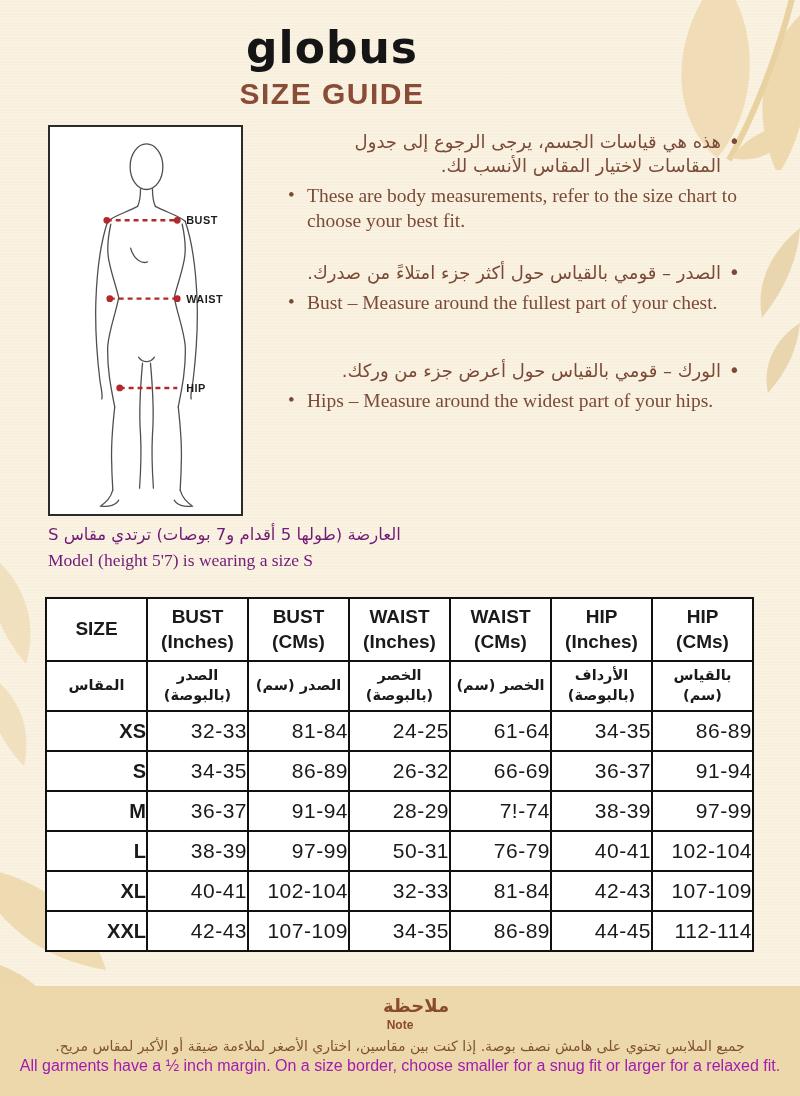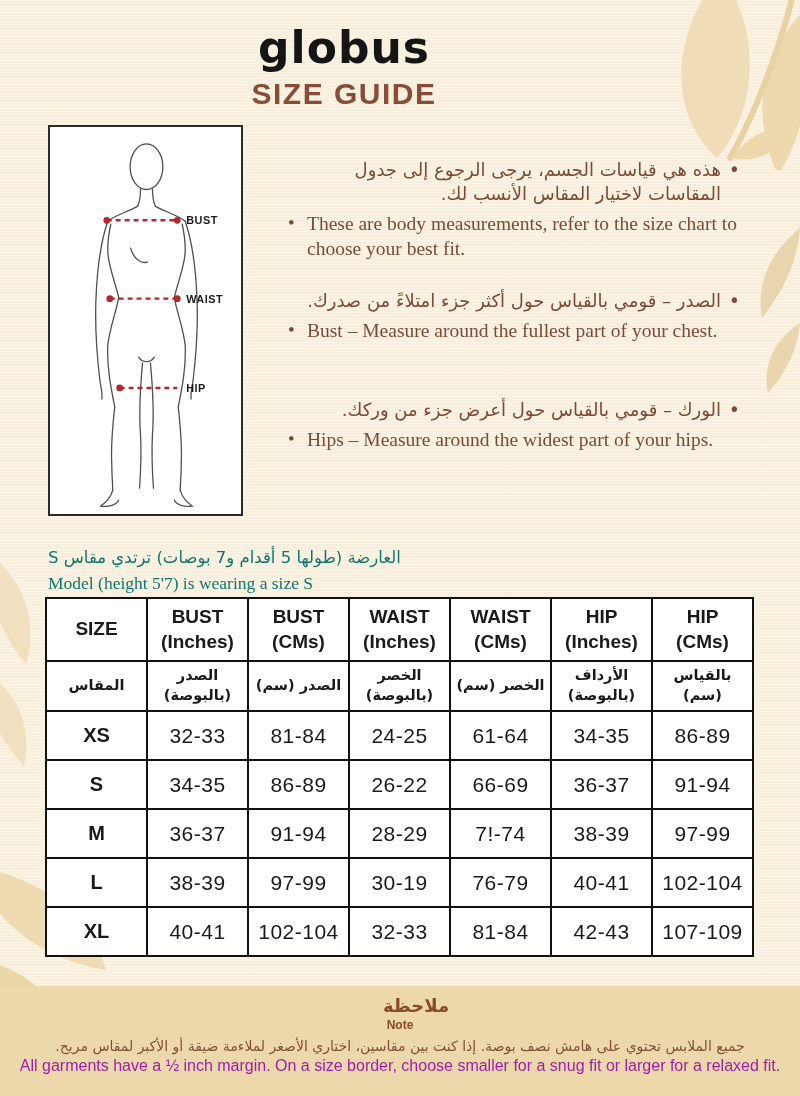--- a/index.html
+++ b/index.html
@@ -11,67 +11,67 @@
     background-image:repeating-linear-gradient(180deg, rgba(255,255,255,.20) 0 1px, rgba(238,224,196,.12) 1px 3px);
     overflow:hidden;
     color:#1a1a1a;
   }
   .leaf { position:absolute; z-index:0; pointer-events:none; }
   .leaf-tr { top:0; right:0; }
   .leaf-rm { top:228px; right:0; }
   .leaf-lt { top:552px; left:0; }
   .leaf-bl { bottom:96px; left:0; }
 
-  header { position:absolute; top:0; left:12px; width:664px; text-align:center; z-index:2; }
+  header { position:absolute; top:0; left:0; width:664px; text-align:center; z-index:2; }
   .logo {
     margin-top:22px; font-size:44px; font-weight:600; letter-spacing:1px;
     color:#151515; font-family:"DejaVu Sans", sans-serif;
   }
   .title {
     margin-top:4px; font-size:30px; font-weight:800; letter-spacing:1.5px;
     color:#8a4c36;
   }
 
   .figure-box {
     position:absolute; left:48px; top:125px; width:195px; height:391px;
     background:#ffffff; border:2px solid #2b2b2b; z-index:1;
   }
   .figure-box svg { width:100%; height:100%; display:block; }
   .sketch { stroke:#4f4f4f; stroke-width:1.3; fill:none; stroke-linecap:round; }
   .mline { stroke:#b3282d; stroke-width:2.4; stroke-dasharray:5 4; }
   .mdot  { fill:#b3282d; }
   .m-label { font:700 11px "Liberation Sans", sans-serif; fill:#1c1c1c; letter-spacing:.5px; }
 
-  .bullets { position:absolute; left:283px; top:158px; width:462px; z-index:1; }
+  .bullets { position:absolute; left:283px; top:130px; width:462px; z-index:1; }
   .group-1 { margin-bottom:27px; }
-  .group-2 { margin-bottom:55px; }
+  .group-2 { margin-bottom:44px; }
   .group-3 { margin-bottom:32px; }
   .li { position:relative; line-height:1.32; color:#7b4a37; margin-bottom:5px; }
   .li.en { padding-left:24px; font-family:"Liberation Serif", serif; font-size:19.5px; }
   .li.en::before { content:"•"; position:absolute; left:5px; top:-1px; font-size:19px; }
   .li.ar { padding-right:24px; direction:rtl; text-align:right;
            font-family:"DejaVu Sans", sans-serif; font-size:18px; }
   .li.ar::before { content:"•"; position:absolute; right:5px; top:-1px; font-size:19px; }
 
-  .model-note { position:absolute; left:48px; top:545px; width:520px; z-index:1; color:#0f766e; }
+  .model-note { position:absolute; left:48px; top:522px; width:520px; z-index:1; color:#701a75; }
   .mn-ar { direction:rtl; text-align:left; font-family:"DejaVu Sans", sans-serif; font-size:16.5px; line-height:1.55; }
   .mn-en { font-family:"Liberation Serif", serif; font-size:17.5px; line-height:1.45; }
 
   table.size-table {
     position:absolute; left:45px; top:597px; width:709px; z-index:1;
     border-collapse:collapse; table-layout:fixed; background:#a3a3a3;
   }
   .size-table th, .size-table td {
     border:2px solid #111111; text-align:center; vertical-align:middle;
     background:#ffffff; padding:0;
   }
   .r-en th { height:63px; font-size:19px; font-weight:700; line-height:1.3; white-space:pre-line; }
   .r-ar th { height:50px; font-family:"DejaVu Sans", sans-serif; font-size:14.5px; font-weight:700;
              line-height:1.35; white-space:pre-line; direction:rtl; }
-  .r-data td { height:49px; font-size:21px; font-weight:500; letter-spacing:.5px; }
+  .r-data td { height:40px; font-size:21px; font-weight:500; letter-spacing:.5px;text-align:right; }
   .r-data td.size-cell { font-weight:700; font-size:20px; letter-spacing:0; }
 
   .note {
     position:absolute; left:0; top:986px; width:800px; height:110px;
     background:#ecd8ab; text-align:center; z-index:1; padding-top:9px;
   }
   .note-h { font-weight:800; color:#8a4a2c; }
   .note-h.ar { font-family:"DejaVu Sans", sans-serif; font-size:18px;padding-left:32px; }
   .note-h.en { font-size:12px; margin-top:2px; }
   .note-b { color:#80513  5; }
@@ -201,52 +201,61 @@
     <td>81-84</td>
     <td>24-25</td>
     <td>61-64</td>
     <td>34-35</td>
     <td>86-89</td>
   </tr>
   <tr class="r-data">
     <td class="size-cell">S</td>
     <td>34-35</td>
     <td>86-89</td>
-    <td>26-22</td>
+    <td>26-32</td>
     <td>66-69</td>
     <td>36-37</td>
     <td>91-94</td>
   </tr>
   <tr class="r-data">
     <td class="size-cell">M</td>
     <td>36-37</td>
     <td>91-94</td>
     <td>28-29</td>
     <td>7!-74</td>
     <td>38-39</td>
     <td>97-99</td>
   </tr>
   <tr class="r-data">
     <td class="size-cell">L</td>
     <td>38-39</td>
     <td>97-99</td>
-    <td>30-19</td>
+    <td>50-31</td>
     <td>76-79</td>
     <td>40-41</td>
     <td>102-104</td>
   </tr>
   <tr class="r-data">
     <td class="size-cell">XL</td>
     <td>40-41</td>
     <td>102-104</td>
     <td>32-33</td>
     <td>81-84</td>
     <td>42-43</td>
     <td>107-109</td>
   </tr>
+  <tr class="r-data">
+    <td class="size-cell">XXL</td>
+    <td>42-43</td>
+    <td>107-109</td>
+    <td>34-35</td>
+    <td>86-89</td>
+    <td>44-45</td>
+    <td>112-114</td>
+  </tr>
 </tbody>
   </table>
 
 <div class="note">
   <div class="note-h ar">ملاحظة</div>
   <div class="note-h en">Note</div>
   <div class="note-b ar" dir="rtl">جميع الملابس تحتوي على هامش نصف بوصة. إذا كنت بين مقاسين، اختاري الأصغر لملاءمة ضيقة أو الأكبر لمقاس مريح.</div>
   <div class="note-b en">All garments have a ½ inch margin. On a size border, choose smaller for a snug fit or larger for a relaxed fit.</div>
 </div>
 

